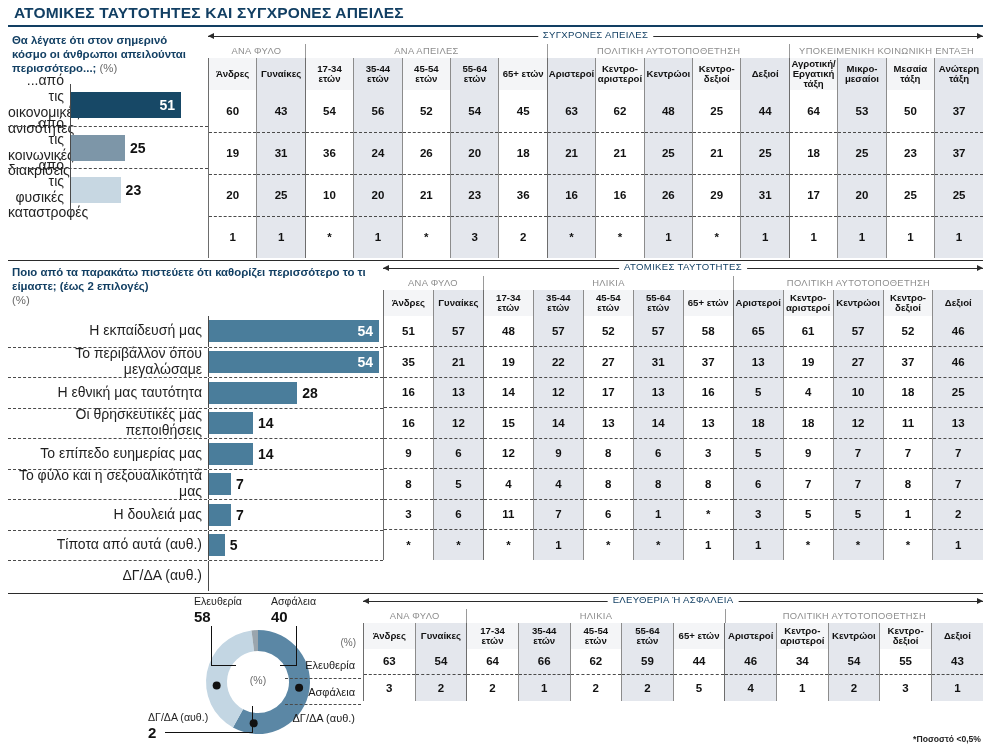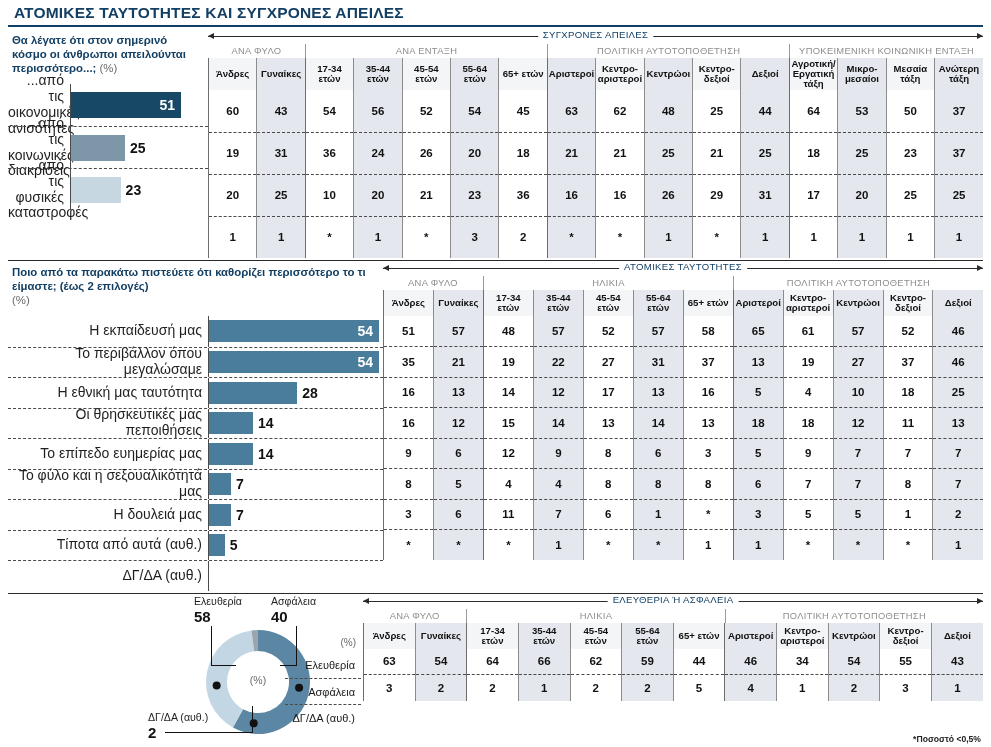--- a/index.html
+++ b/index.html
@@ -145,21 +145,21 @@
             </div>
           </div>
           <div class="right-pane" style="width:775px">
             <div class="bands">
               <div class="band-arrow" style="left:0px;right:0;"></div>
               <div class="band-title" style="left:50%;transform:translateX(-50%);">ΣΥΓΧΡΟΝΕΣ ΑΠΕΙΛΕΣ</div>
             </div>
             <div class="subbands">
               <div class="subband" style="width:0px"></div>
               <div class="subband" style="width:96.875px">ΑΝΑ ΦΥΛΟ</div>
-              <div class="subband sep" style="width:242.1875px">ΑΝΑ ΕΝΤΑΞΗ</div>
+              <div class="subband sep" style="width:242.1875px">ΑΝΑ ΑΠΕΙΛΕΣ</div>
               <div class="subband sep" style="width:242.1875px">ΠΟΛΙΤΙΚΗ ΑΥΤΟΤΟΠΟΘΕΤΗΣΗ</div>
               <div class="subband sep" style="width:193.75px">ΥΠΟΚΕΙΜΕΝΙΚΗ ΚΟΙΝΩΝΙΚΗ ΕΝΤΑΞΗ</div>
             </div>
             <table class="grid">
               <colgroup>
                 <col style="width:6.25%">
                 <col style="width:6.25%">
                 <col style="width:6.25%">
                 <col style="width:6.25%">
                 <col style="width:6.25%">

